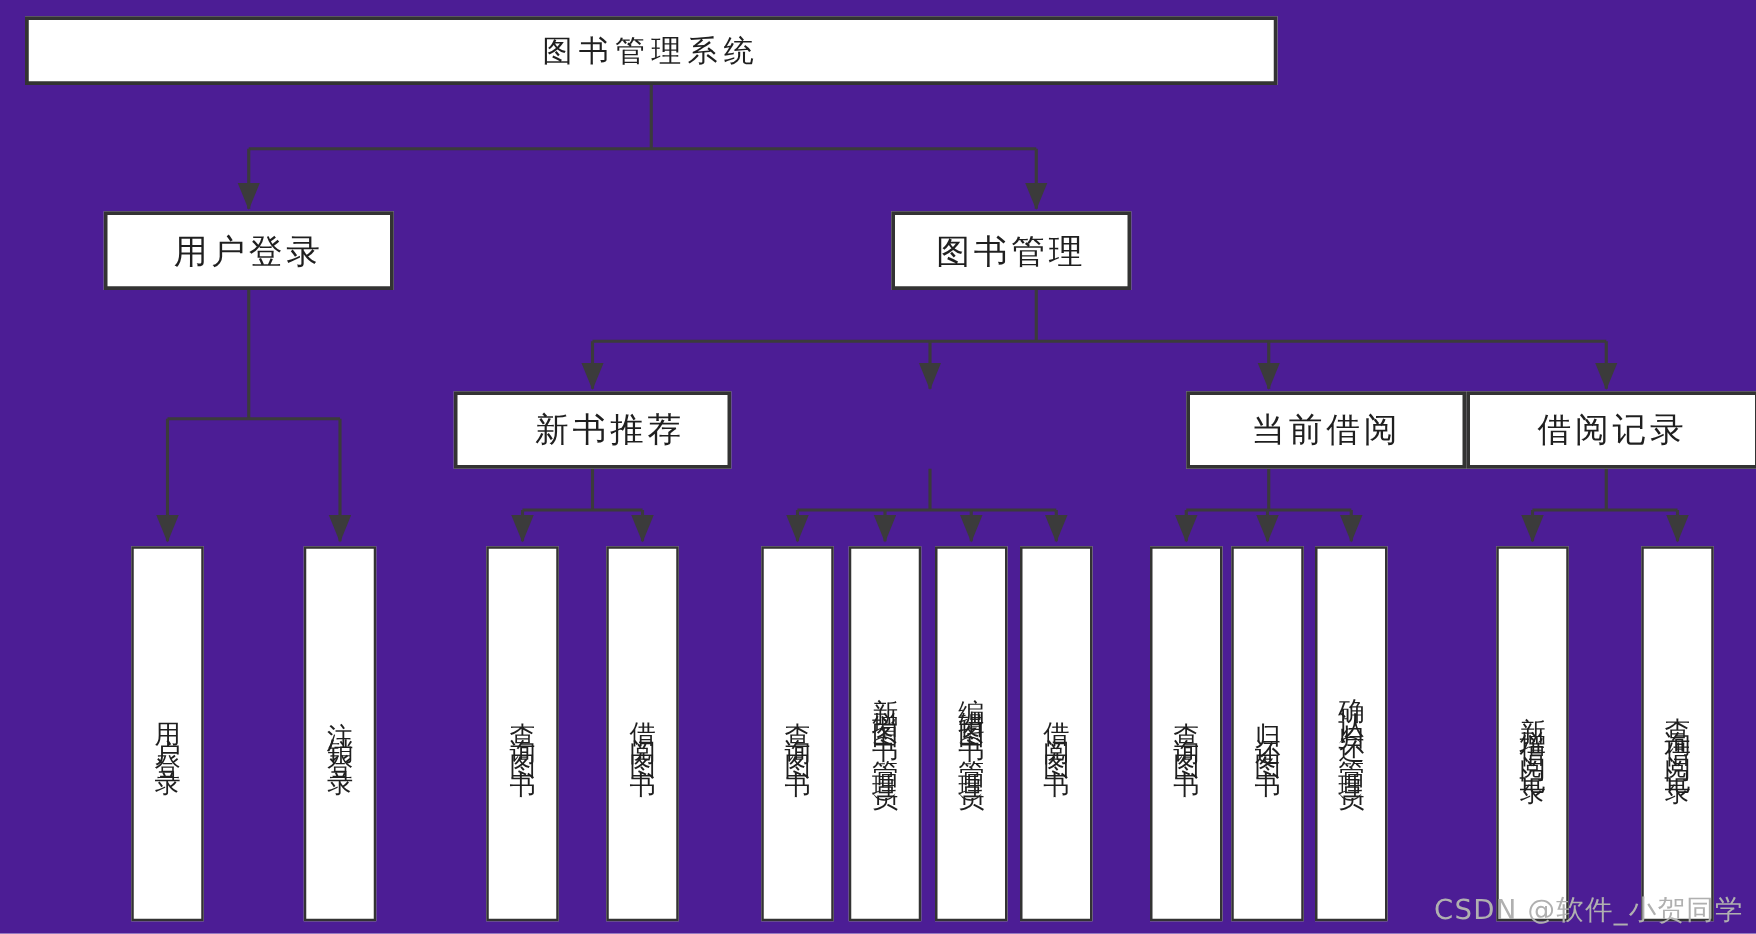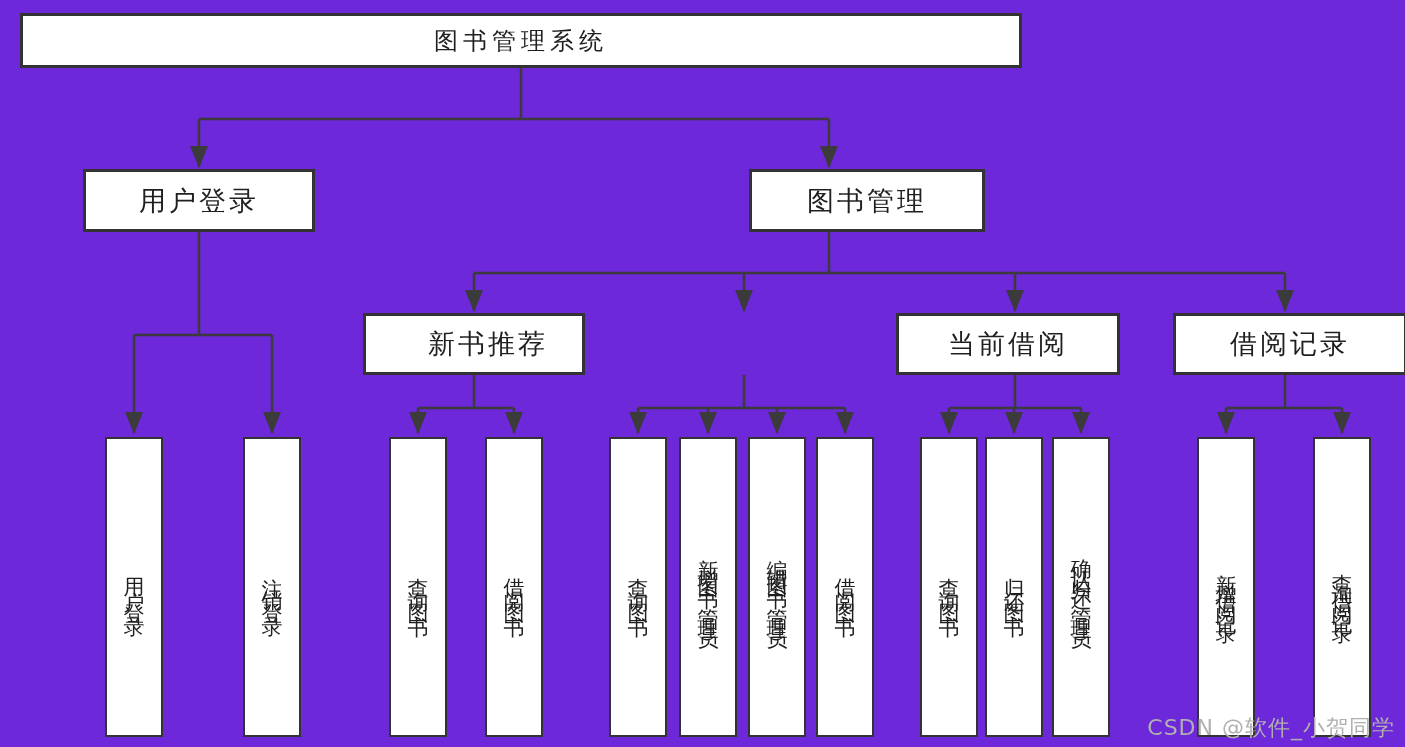--- a/index.html
+++ b/index.html
@@ -1,17 +1,17 @@
 <!DOCTYPE html>
 <html><head>
 <meta charset="utf-8">
 <style>
   html,body{margin:0;padding:0;background:#ffffff;}
   .canvas{
-    position:relative;width:1405px;height:747px;background:#6d28d9;overflow:hidden;
+    position:relative;width:1405px;height:747px;background:#4c1d95;overflow:hidden;
     font-family:"DejaVu Sans","Liberation Sans",sans-serif;color:#1f1f1f;
   }
   .wires{position:absolute;left:0;top:0;width:1405px;height:747px;}
   .wires path{stroke:#3b3b3b;stroke-width:2.5;fill:none;}
   .node{
     position:absolute;box-sizing:border-box;background:#ffffff;
     border:3px solid #333333;display:flex;align-items:center;justify-content:center;
     text-align:center;z-index:2;
   }
   .node-root span{font-size:24px;letter-spacing:5px;}
@@ -81,28 +81,28 @@
     <path d="M1342,408 L1342,433" marker-end="url(#arw)"></path>
   </svg>
 
   <div class="node node-root" style="left:20px;top:13px;width:1002px;height:55px;">
     <span>图书管理系统</span>
   </div>
 
   <div class="node node-branch" style="left:83px;top:169px;width:232px;height:63px;">
     <span>用户登录</span>
   </div>
-  <div class="node node-branch" style="left:713px;top:169px;width:236px;height:63px;margin-left:36px;">
+  <div class="node node-branch" style="left:713px;top:169px;width:192px;height:63px;">
     <span>图书管理</span>
   </div>
 
   <div class="node node-branch" style="left:363px;top:313px;width:222px;height:62px;padding-left:28px;">
     <span>新书推荐</span>
   </div>
-  <div class="node node-branch" style="left:896px;top:313px;width:224px;height:62px;">
+  <div class="node node-branch" style="left:949px;top:313px;width:224px;height:62px;">
     <span>当前借阅</span>
   </div>
   <div class="node node-branch" style="left:1173px;top:313px;width:234px;height:62px;">
     <span>借阅记录</span>
   </div>
 
   <div class="node leaf" style="left:105px;top:437px;width:58px;height:300px;">
     <span class="v-label">用户登录</span>
   </div>
   <div class="node leaf" style="left:243px;top:437px;width:58px;height:300px;">

